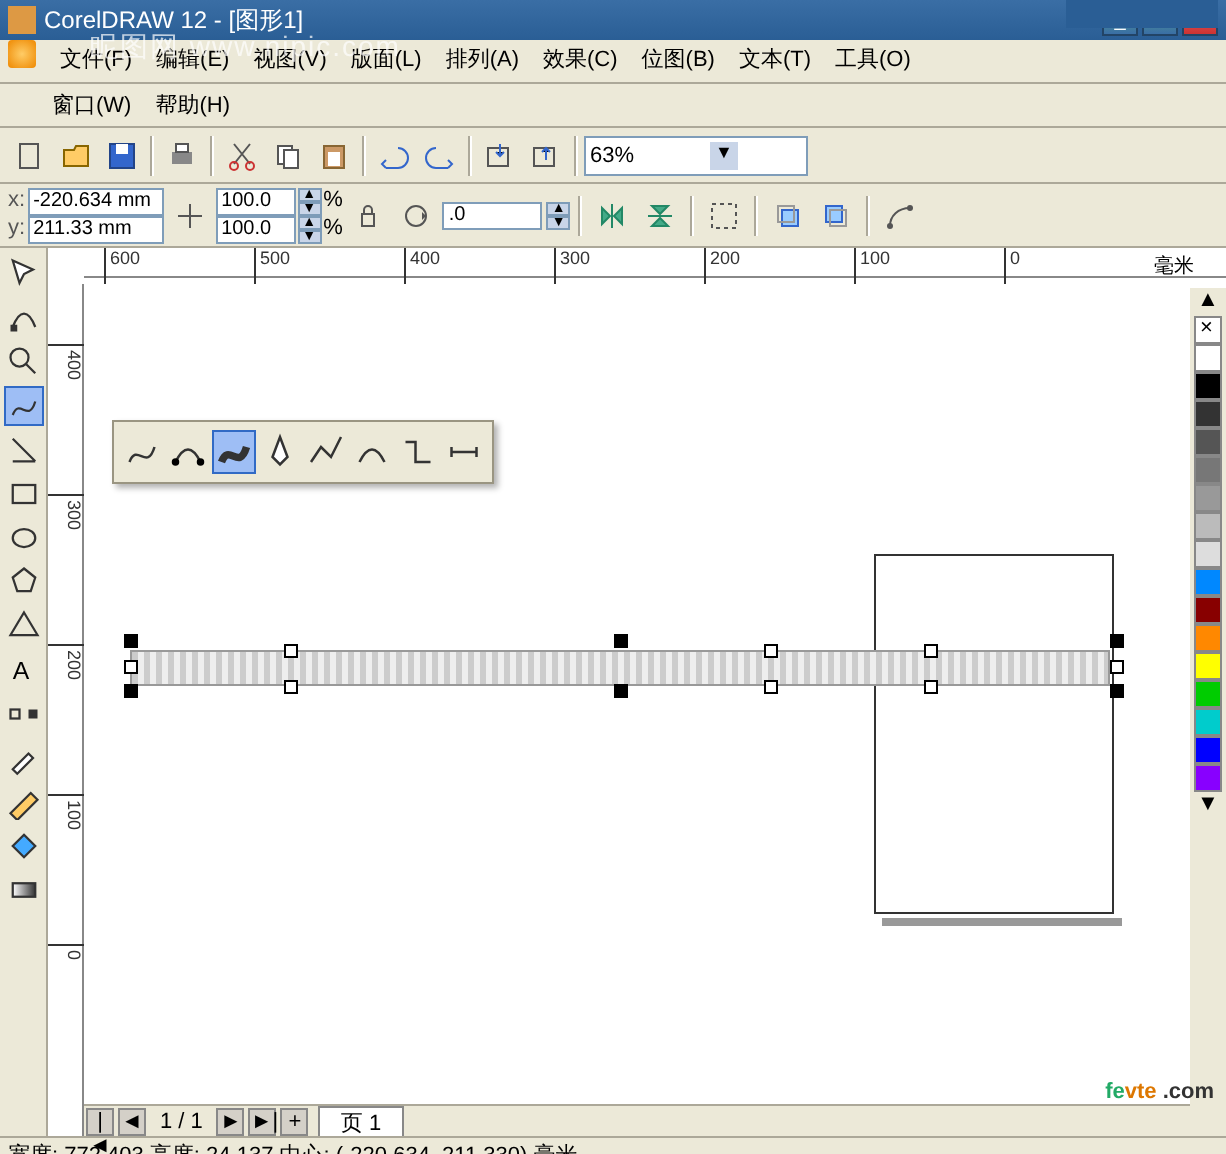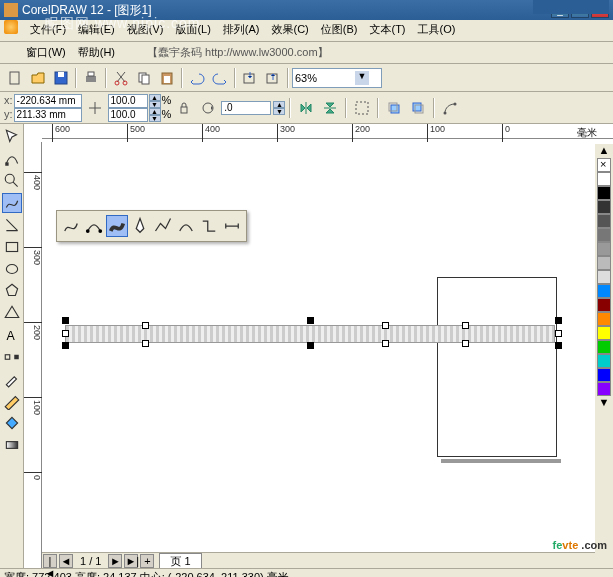--- a/index.html
+++ b/index.html
@@ -14,21 +14,21 @@
 .menubar{background:#ece9d8;height:22px;display:flex;align-items:flex-start;padding:0 4px;border-bottom:1px solid #aca899;}
 .menubar .icon{width:14px;height:14px;background:radial-gradient(#fc6,#e80);border-radius:2px;margin-right:6px;}
 .menubar span{padding:2px 6px;cursor:default;}
 .menubar2{background:#ece9d8;height:22px;display:flex;align-items:center;padding:0 20px;border-bottom:1px solid #aca899;}
 .menubar2 span{padding:2px 6px;text-align:right;}
 .menubar2 .ann{color:#555;margin-left:20px;}
 .toolbar{background:#ece9d8;height:28px;display:flex;align-items:center;padding:2px 4px;border-bottom:1px solid #aca899;gap:1px;}
 .tbtn{width:22px;height:22px;border:1px solid transparent;display:flex;align-items:center;justify-content:center;cursor:default;}
 .tbtn svg{width:16px;height:16px;}
 .sep{width:2px;height:20px;border-left:1px solid #aca899;border-right:1px solid #fff;margin:0 2px;}
-.zoom-combo{height:20px;border:1px solid #7f9db9;background:#fff;display:flex;align-items:center;padding:0 2px;width:90px;}
+.zoom-combo{height:20px;border:1px solid #7f9db9;background:#fff;display:flex;align-items:center;padding:0 2px;width:112px;}
 .zoom-combo input{border:none;width:60px;font-size:11px;}
 .zoom-combo .arr{width:14px;height:14px;background:#c9d5e8;text-align:center;font-size:9px;}
 .propbar{background:#ece9d8;height:32px;display:flex;align-items:center;padding:2px 4px;border-bottom:1px solid #aca899;gap:2px;}
 .coord{display:flex;flex-direction:column;font-size:10px;line-height:13px;}
 .coord .lbl{color:#555;}
 .coordval{border:1px solid #7f9db9;background:#fff;height:14px;width:68px;padding:0 2px;font-size:10px;}
 .workarea{position:relative;height:444px;display:flex;}
 .toolbox{width:24px;background:#ece9d8;border-right:1px solid #aca899;display:flex;flex-direction:column;align-items:center;padding-top:2px;}
 .tool{width:20px;height:20px;margin:1px 0;display:flex;align-items:center;justify-content:center;border:1px solid transparent;}
 .tool.active{border:1px solid #316ac5;background:#9ebef5;}
@@ -86,21 +86,20 @@
   <span>版面(L)</span>
   <span>排列(A)</span>
   <span>效果(C)</span>
   <span>位图(B)</span>
   <span>文本(T)</span>
   <span>工具(O)</span>
 </div>
 <div class="menubar2">
   <span>窗口(W)</span>
   <span>帮助(H)</span>
-  <span class="ann">【蠢宇条码 http://www.lw3000.com】</span>
 </div>
 
 <div class="toolbar">
   <div class="tbtn">
       <svg viewBox="0 0 16 16">
         <rect x="3" y="2" width="9" height="12" fill="none" stroke="#555"></rect>
       </svg>
     </div>
   <div class="tbtn">
       <svg viewBox="0 0 16 16">

